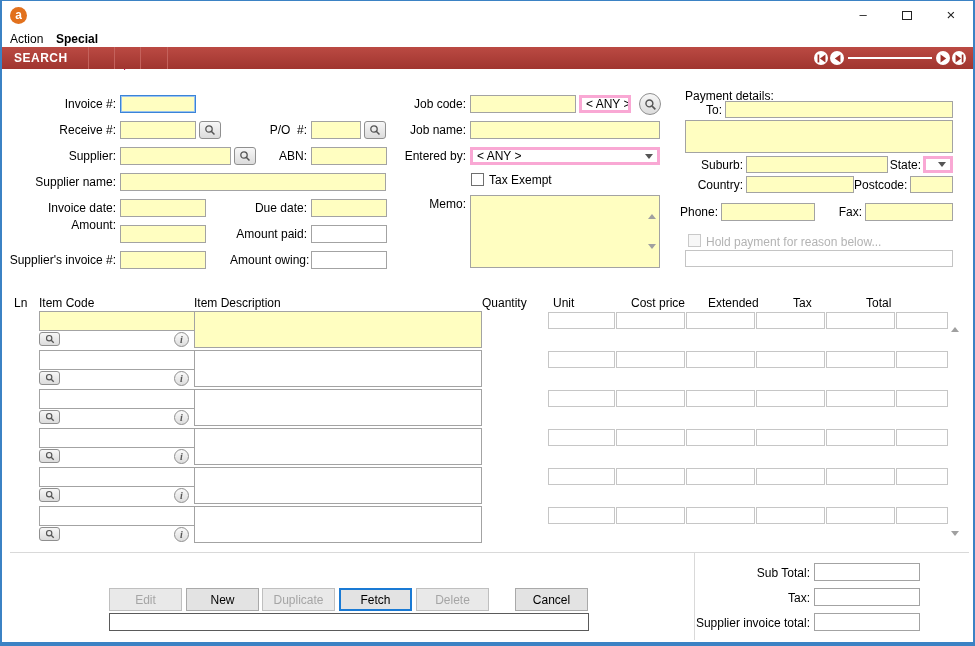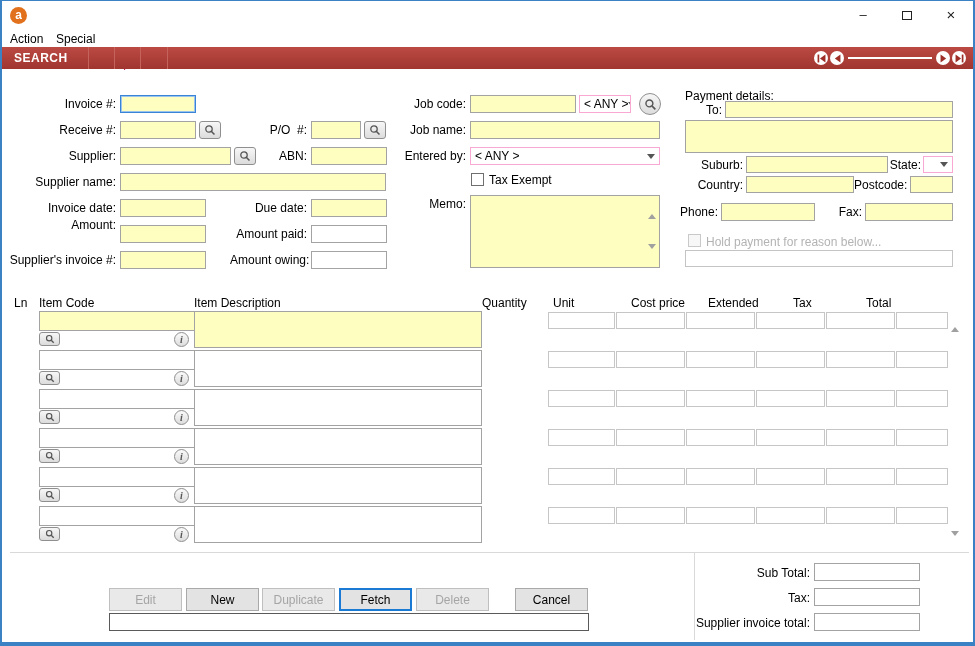--- a/index.html
+++ b/index.html
@@ -27,21 +27,21 @@
   .bar-title { position: absolute; left: 0; right: 0; top: 3px; text-align: center; color: #fff; font-weight: bold; font-size: 15px; }
   .nav-btn { position: absolute; top: 4px; width: 14px; height: 14px; border-radius: 50%; background: #fff; border: none;
              padding: 0; cursor: pointer; display: flex; align-items: center; justify-content: center; }
   .rec-slider { position: absolute; left: 846px; top: 10px; width: 84px; height: 2px; background: #fff; cursor: pointer; }
   
   .lbl { position: absolute; font-size: 12px; text-align: right; white-space: pre; color: #000; }
   .inp { position: absolute; background: #fffec1; border: 1px solid #a3a3a3; height: 18px;
          font: 12px "Liberation Sans", sans-serif; padding: 0 3px; outline: none; }
   .inp.white { background: #fff; }
   .inp.focus { border: 1px solid #3a84d8; box-shadow: 0 0 0 1px #9cc3ec inset; }
-  .combo { position: absolute; background: #fff; border: 1px solid #f9a8d4; height: 18px; display: flex;
+  .combo { position: absolute; background: #fff; border: 3px solid #f9a8d4; height: 18px; display: flex;
            align-items: center; padding-left: 4px; font-size: 12px; overflow: hidden; cursor: pointer; }
   .combo .chev { margin-left: auto; margin-right: 4px; flex: none; width: 0; height: 0;
                  border-left: 4px solid transparent; border-right: 4px solid transparent; border-top: 5px solid #555; }
   .mini-btn { position: absolute; background: linear-gradient(#f7f7f7, #dcdcdc); border: 1px solid #8f8f8f;
               border-radius: 3px; display: flex; align-items: center; justify-content: center; padding: 0; cursor: pointer; }
   .round { border-radius: 50%; }
   .checkbox { position: absolute; width: 13px; height: 13px; background: #fff; border: 1px solid #6f6f6f; cursor: pointer; }
   .checkbox.disabled { border-color: #c9c9c9; background: #f7f7f7; }
   .lbl-gray { color: #b3b3b3; text-align: left; }
   .memo-wrap { position: absolute; left: 468px; top: 194px; width: 190px; height: 73px; }
@@ -81,21 +81,21 @@
 
   <div class="titlebar">
     <div class="app-icon">a</div>
     <button class="win-btn" style="right:88px;"><span>–</span></button>
     <button class="win-btn" style="right:44px;"><span class="max-box"></span></button>
     <button class="win-btn" style="right:0; font-size:15px;"><span>×</span></button>
   </div>
 
   <div class="menubar">
     <button class="menu-item" style="left:2px;">Action</button>
-    <button class="menu-item" style="left:48px;">Special</button>
+    <button class="menu-item" style="left:48px;font-weight:bold;">Special</button>
     <button class="menu-item menu-report" style="left:100px;">Report</button>
   </div>
 
   <div class="redbar">
     <div class="search-label">SEARCH</div>
     <div class="red-div" style="left:86px;"></div>
     <div class="red-div" style="left:112px;"></div>
     <div class="red-div" style="left:138px;"></div>
     <div class="red-div" style="left:165px;"></div>
     <button class="nav-btn" style="left:812px;">

